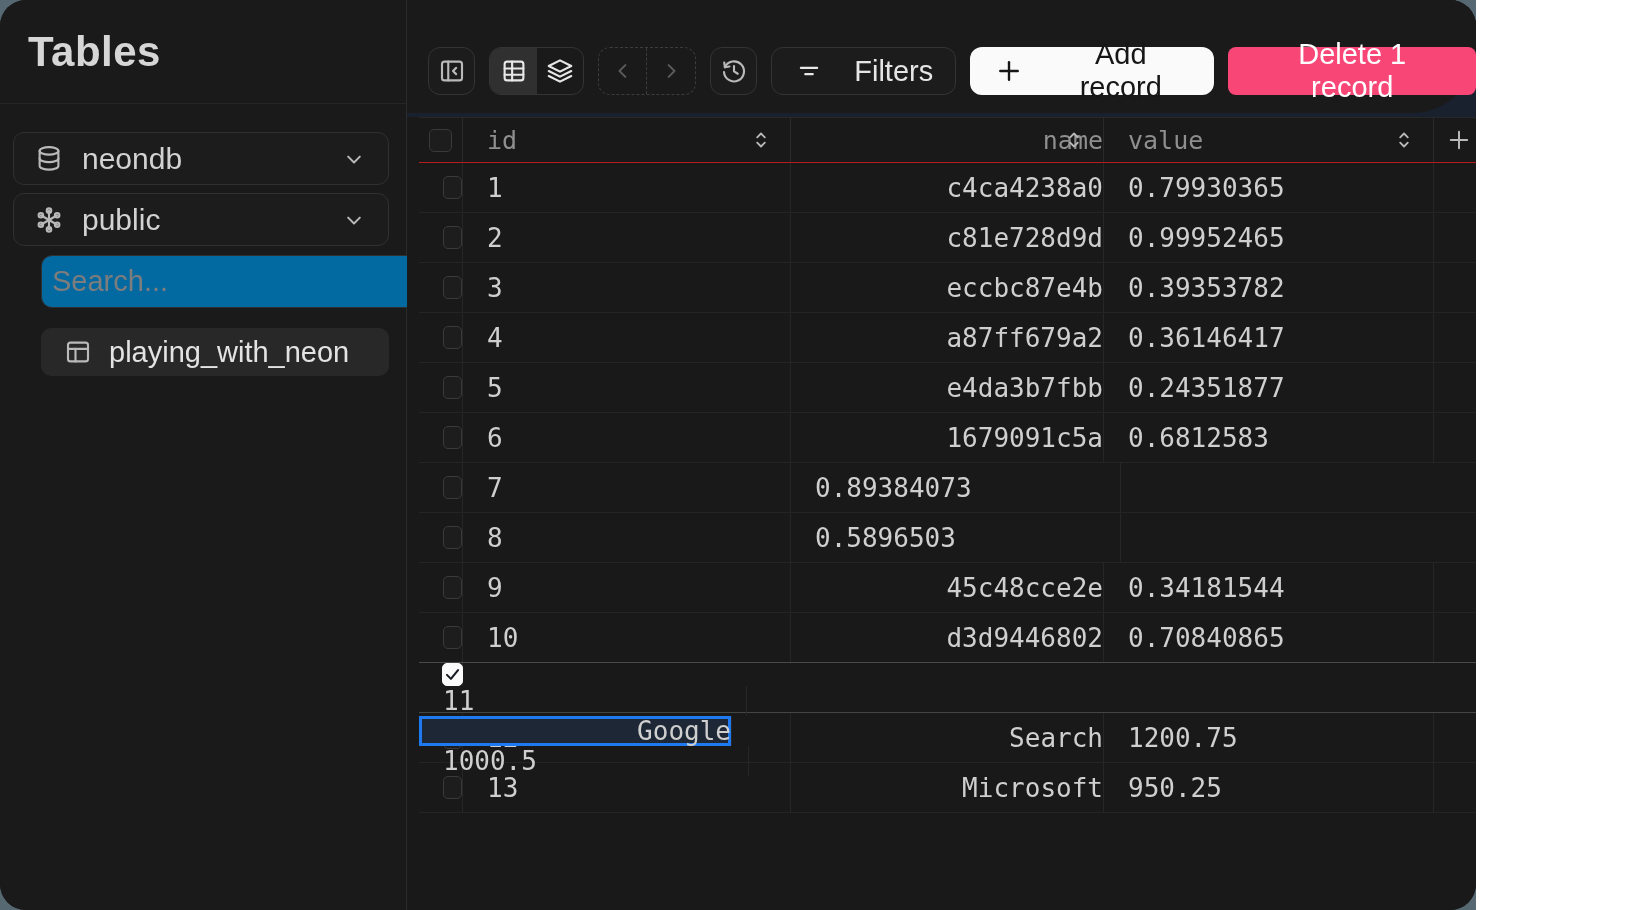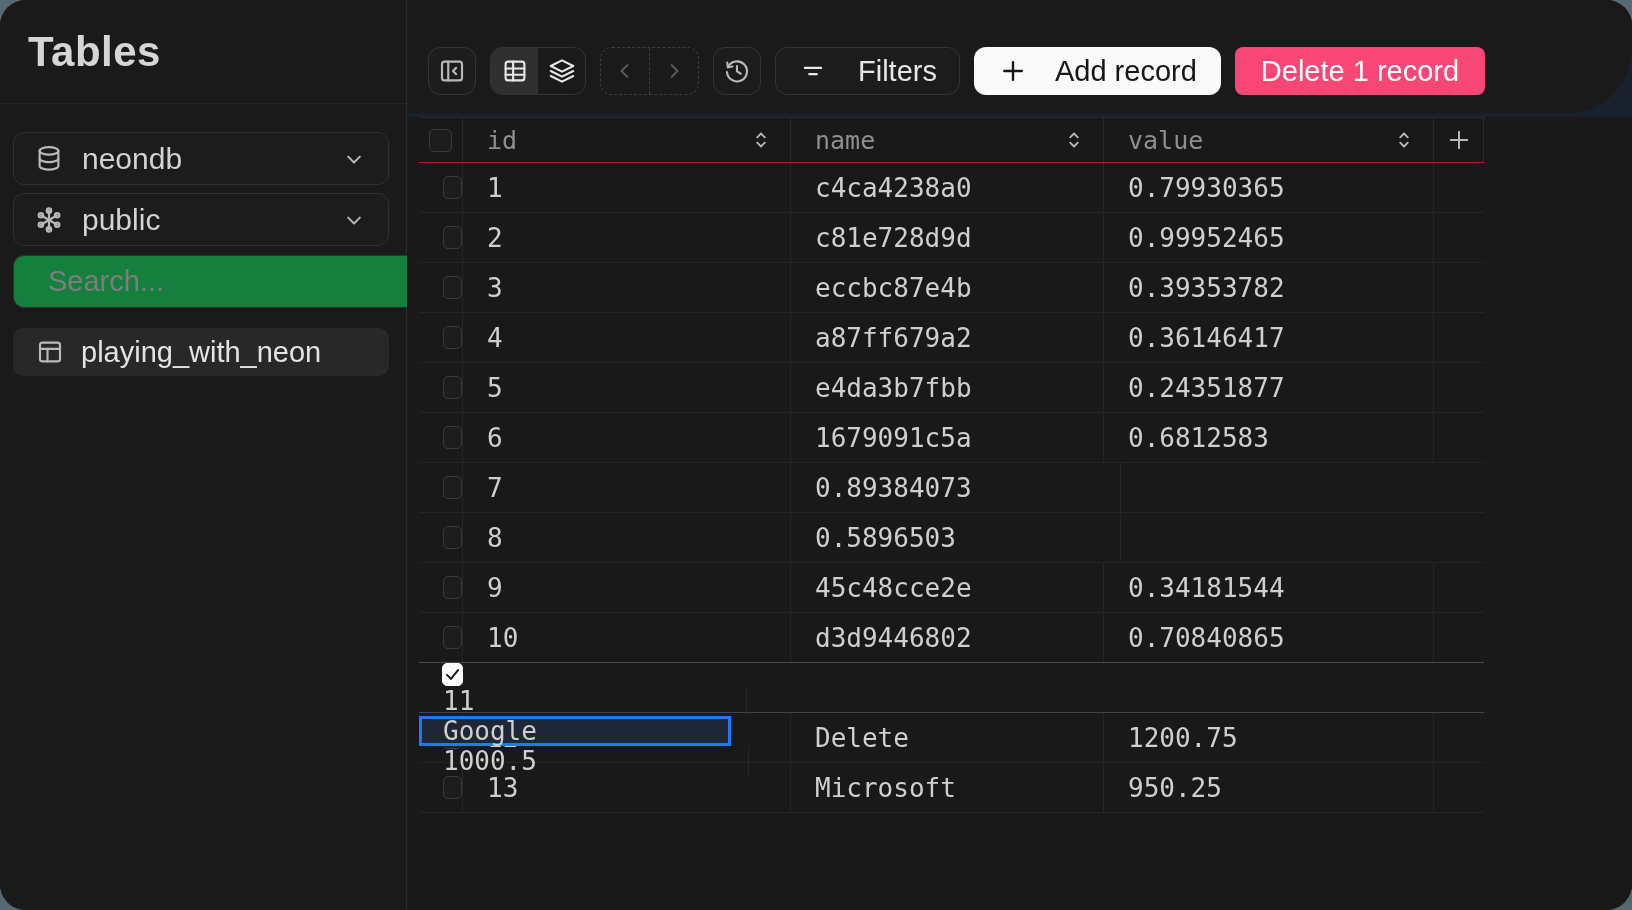--- a/index.html
+++ b/index.html
@@ -1,40 +1,40 @@
 <!DOCTYPE html>
 <html><head>
 <meta charset="utf-8">
 <style>
   html,body{margin:0;padding:0;}
-  .stage{width:1632px;height:910px;background:#566872;position:relative;overflow:hidden;
+  .stage{width:1476px;height:910px;background:#566872;position:relative;overflow:hidden;
          font-family:"Liberation Sans", sans-serif;}
   .window{position:absolute;inset:0;background:#191919;border-radius:26px;overflow:hidden;display:flex;}
 
   
   .sidebar{width:406px;min-width:406px;background:#1a1a1a;border-right:1px solid #2c2c2c;
            display:flex;flex-direction:column;}
   .sb-header{height:103px;border-bottom:1px solid #262626;display:flex;align-items:center;padding:0 28px;}
   .sb-title{font-size:42px;font-weight:700;color:#d6d6d6;letter-spacing:.5px;}
   .sb-body{padding:28px 17px 0 13px;}
   .select-btn{height:51px;border:1px solid #303030;border-radius:11px;display:flex;align-items:center;
               padding:0 20px;margin-bottom:8px;color:#d2d2d2;font-size:30px;cursor:pointer;background:#1c1c1c;}
   .select-btn .lbl{margin-left:18px;flex:1;}
   .ic{display:inline-flex;align-items:center;justify-content:center;}
   .ic svg{display:block;}
   .search-row{display:flex;gap:8px;margin-top:9px;}
-  .search-box{flex:1;height:51px;border:1px solid #303030;border-radius:11px;background:#15803d;
-              display:flex;align-items:center;padding:0 16px 0 32px;}
+  .search-box{flex:1;height:51px;border:1px solid #303030;border-radius:11px;background:#0369a1;
+              display:flex;align-items:center;padding:0 16px 0 8px;margin-left:28px;}
   .search-box input{flex:1;background:transparent;border:none;outline:none;color:#cfcfcf;
                     font-size:29px;font-family:"Liberation Sans",sans-serif;min-width:0;}
   .search-box input::placeholder{color:#7d7d7d;}
   .sq-btn{width:53px;height:53px;border:1px solid #303030;border-radius:11px;background:#1c1c1c;
           display:flex;align-items:center;justify-content:center;cursor:pointer;}
   .table-item{margin-top:18px;height:48px;background:#282828;border-radius:10px;display:flex;
-              align-items:center;padding:0 22px;color:#e3e3e3;font-size:29px;font-weight:500;cursor:pointer;}
+              align-items:center;padding:0 22px;color:#e3e3e3;font-size:29px;font-weight:500;cursor:pointer;margin-left:28px;}
   .table-item .lbl{margin-left:16px;}
 
   
   .main{flex:1;position:relative;background:#191919;}
   .band{position:absolute;top:0;left:0;right:0;height:117px;background:#1a212e;}
   .topbar{position:absolute;top:0;left:0;right:0;height:95px;background:#1a1a1a;
           border-bottom-right-radius:64px;display:flex;align-items:flex-end;padding:0 0 18px 21px;gap:14px;}
   .tb-btn{height:46px;border:1px solid #343434;border-radius:12px;background:#1c1c1c;color:#e6e6e6;
           display:flex;align-items:center;justify-content:center;cursor:pointer;}
   .tb-sq{width:46px;}
@@ -50,21 +50,21 @@
   .btn-del{height:48px;border-radius:8px;color:#ffffff;border:none;display:flex;align-items:center;
            padding:0 26px;font-size:29px;font-weight:500;cursor:pointer;}
 
   
   .grid{position:absolute;left:12px;top:117px;font-family:"DejaVu Sans Mono",monospace;}
   .thead{display:flex;height:44px;border-top:1px solid #282828;border-bottom:1px solid #b91c1c;}
   .hc{display:flex;align-items:center;color:#8f8f8f;font-size:25px;border-right:1px solid #2a2a2a;
       padding-left:24px;box-sizing:border-box;position:relative;}
   .c-check{width:44px;min-width:44px;padding-left:0;display:flex;align-items:center;justify-content:center;}
   .c-id{width:328px;min-width:328px;}
-  .c-name{width:313px;min-width:313px;}
+  .c-name{width:313px;min-width:313px;justify-content:flex-end;}
   .c-value{width:330px;min-width:330px;}
   .c-plus{width:50px;min-width:50px;padding-left:0;display:flex;align-items:center;justify-content:center;color:#9a9a9a;}
   .sorter{position:absolute;right:16px;top:50%;transform:translateY(-50%);}
   .trow{display:flex;height:49px;border-bottom:1px solid #242424;}
   .c{display:flex;align-items:center;color:#cfcfcf;font-size:26px;border-right:1px solid #262626;
      padding-left:24px;box-sizing:border-box;}
   .trow.selected{border-top:1px solid #4a4a4a;border-bottom:1px solid #454545;margin-top:-1px;position:relative;z-index:2;flex-direction:column;}
   .c.selcell{box-shadow:inset 0 0 0 3px #1f7af2;background:#1d2736;}
   .cb{width:23px;height:23px;border:1px solid #3a3a3a;border-radius:5px;background:#1d1d1d;
       display:flex;align-items:center;justify-content:center;box-sizing:border-box;}
@@ -447,21 +447,21 @@
           <div class="c c-name selcell" style="box-shadow: rgb(31, 122, 242) 0px 0px 0px 3px inset;">Google</div>
           <div class="c c-value">1000.5</div>
         </div>
             <div class="trow">
           <div class="c c-check">
             <span class="cb">
               
             </span>
           </div>
           <div class="c c-id">12</div>
-          <div class="c c-name">Delete</div>
+          <div class="c c-name">Search</div>
           <div class="c c-value">1200.75</div>
         </div>
             <div class="trow">
           <div class="c c-check">
             <span class="cb">
               
             </span>
           </div>
           <div class="c c-id">13</div>
           <div class="c c-name">Microsoft</div>

